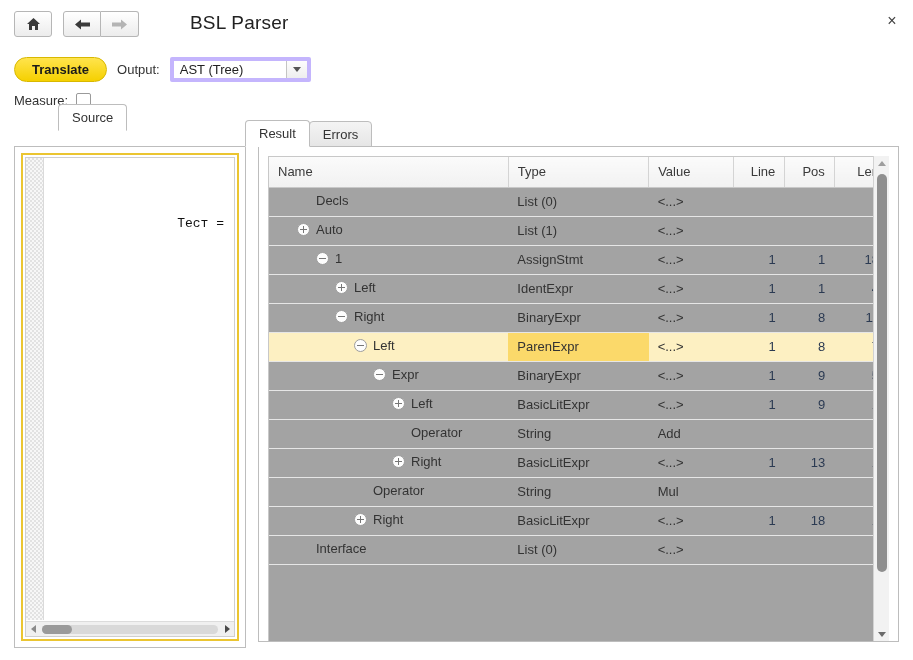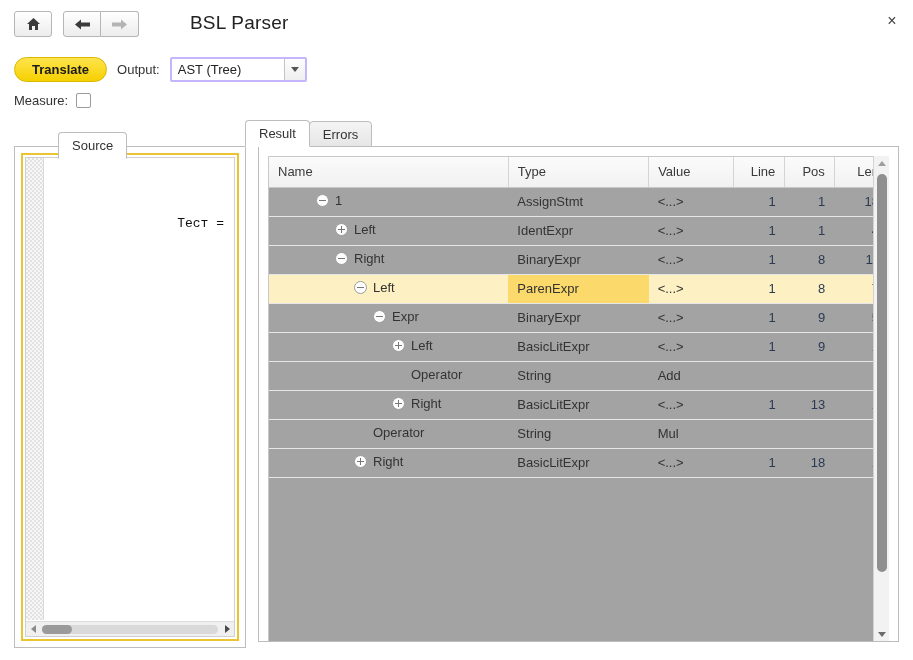--- a/index.html
+++ b/index.html
@@ -54,21 +54,21 @@
     background: linear-gradient(#ffe44d, #f5d000);
     border: 1px solid #d8b800;
     border-radius: 13px;
     padding: 5px 17px;
     font-size: 13px; font-weight: bold; color: #1a1a1a;
     cursor: pointer; line-height: 1;
   }
   .out-label { font-size: 13px; color: #333; }
   .select-wrap {
     display: flex; height: 25px;
-    border: 2px solid #c4b5fd; background: #fff;
+    border: 4px solid #c4b5fd; background: #fff;
     border-radius: 2px; overflow: hidden; cursor: pointer;
   }
   .select-value {
     width: 112px; padding: 0 6px;
     display: flex; align-items: center;
     font-size: 13px; color: #222;
   }
   .select-arrow {
     width: 21px; border-left: 1px solid #c4c4c4;
     background: linear-gradient(#fdfdfd, #eeeeee);
@@ -297,21 +297,21 @@
       <span class="caret-dn"></span>
     </div>
   </div>
 </div>
 
 <div class="measure-row">
   <div class="measure-label">Measure:</div>
   <div class="checkbox"></div>
 </div>
 
-<div class="tabbar" style="left:14px; top:132px;padding-left:44px;">
+<div class="tabbar" style="left:14px; top:104px;padding-left:44px;">
   <div class="tab active">Source</div>
 </div>
 
 <div class="source-panel">
   <div class="editor-focus">
     <div class="editor-inner">
       <div class="gutter"></div>
       <div class="code-area">
         <div class="code-line">
           <span>    Тест = </span>
@@ -353,20 +353,42 @@
           <th>Name</th>
           <th>Type</th>
           <th>Value</th>
           <th class="num">Line</th>
           <th class="num">Pos</th>
           <th class="num">Len</th>
         </tr>
       </thead>
       <tbody id="tree-body">
           <tr>
+            <td><span class="tnode" style="margin-left: 19px;">
+                <span class="toggle none"></span>
+                <span>Decls</span>
+              </span></td>
+            <td>List (0)</td>
+            <td class="val-dots">&lt;...&gt;</td>
+            <td class="num"></td>
+            <td class="num"></td>
+            <td class="num"></td>
+          </tr>
+          <tr>
+            <td><span class="tnode" style="margin-left: 19px;">
+                <span class="toggle plus"></span>
+                <span>Auto</span>
+              </span></td>
+            <td>List (1)</td>
+            <td class="val-dots">&lt;...&gt;</td>
+            <td class="num"></td>
+            <td class="num"></td>
+            <td class="num"></td>
+          </tr>
+          <tr>
             <td><span class="tnode" style="margin-left: 38px;">
                 <span class="toggle"></span>
                 <span>1</span>
               </span></td>
             <td>AssignStmt</td>
             <td class="val-dots">&lt;...&gt;</td>
             <td class="num">1</td>
             <td class="num">1</td>
             <td class="num">18</td>
           </tr>
@@ -461,20 +483,31 @@
           <tr>
             <td><span class="tnode" style="margin-left: 76px;">
                 <span class="toggle plus"></span>
                 <span>Right</span>
               </span></td>
             <td>BasicLitExpr</td>
             <td class="val-dots">&lt;...&gt;</td>
             <td class="num">1</td>
             <td class="num">18</td>
             <td class="num">1</td>
+          </tr>
+          <tr>
+            <td><span class="tnode" style="margin-left: 19px;">
+                <span class="toggle none"></span>
+                <span>Interface</span>
+              </span></td>
+            <td>List (0)</td>
+            <td class="val-dots">&lt;...&gt;</td>
+            <td class="num"></td>
+            <td class="num"></td>
+            <td class="num"></td>
           </tr>
         </tbody>
     </table>
   </div>
 
   <div class="vscroll">
     <div class="vsb-arrow">
         <span class="tri-u"></span>
       </div>
     <div class="vsb-track">

